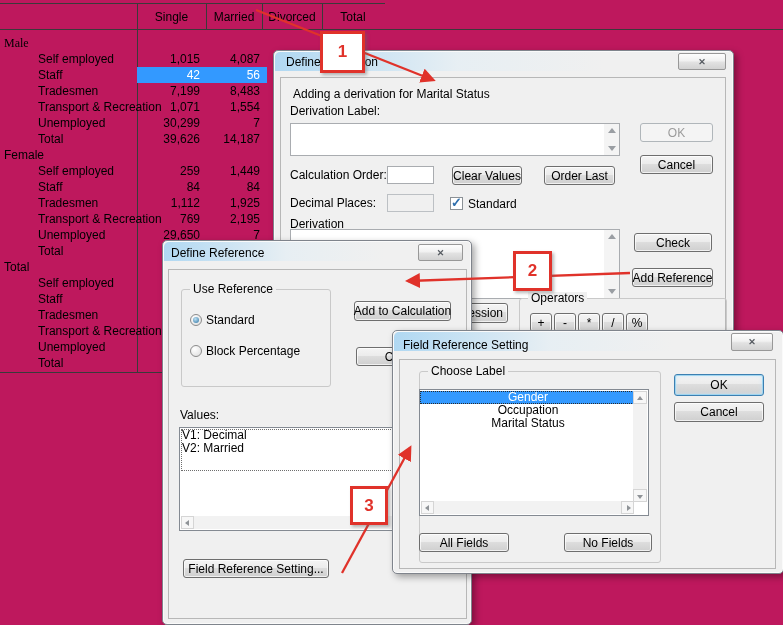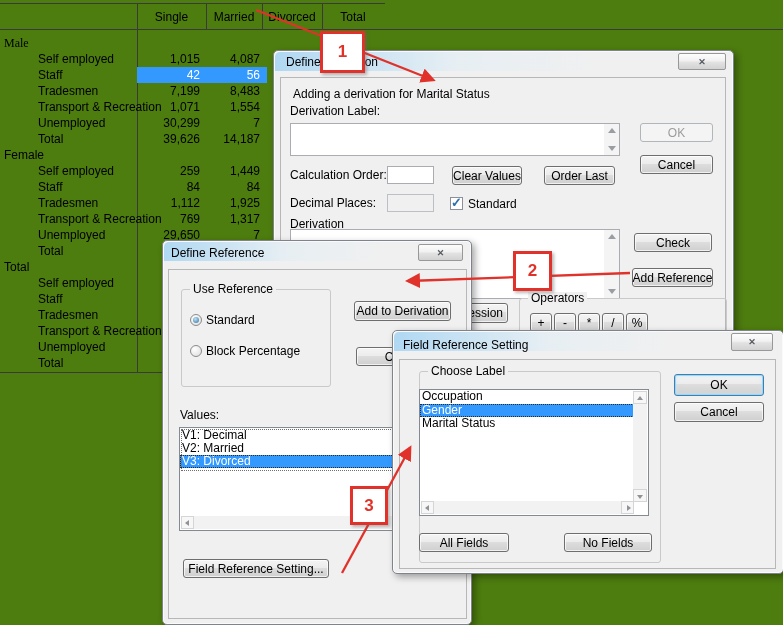--- a/index.html
+++ b/index.html
@@ -1,17 +1,17 @@
 <!DOCTYPE html>
 <html><head>
 <meta charset="utf-8">
 <style>
   html,body{margin:0;padding:0;}
   body{width:783px;height:625px;background:#fff;font-family:"Liberation Sans",sans-serif;font-size:12px;color:#000;overflow:hidden;}
-  #app{position:relative;width:783px;height:625px;background:#4d7c0f;overflow:hidden;}
+  #app{position:relative;width:783px;height:625px;background:#be185d;overflow:hidden;}
   .abs{position:absolute;}
   
   .tline{position:absolute;background:#3a3a3a;}
   .thead-label{position:absolute;top:9px;height:16px;line-height:16px;text-align:center;}
   .trow{position:absolute;left:0;width:440px;height:16px;line-height:16px;}
   .tlabel{position:absolute;top:0;white-space:nowrap;}
   .tval{position:absolute;top:0;text-align:right;white-space:nowrap;}
   .tval.v1{left:137px;width:63px;}
   .tval.v2{left:200px;width:60px;}
   .hl{position:absolute;left:137px;width:130px;top:0;height:16px;background:#3399ff;}
@@ -56,21 +56,21 @@
          background:radial-gradient(circle at 35% 30%,#ffffff,#dcdcdc);box-sizing:border-box;}
   .radio .dot{position:absolute;left:2px;top:2px;width:6px;height:6px;border-radius:50%;
          background:radial-gradient(circle at 40% 35%,#bfe2f5,#2a71a0);}
   .checkbox{position:absolute;width:13px;height:13px;background:#fff;border:1px solid #8b9196;box-sizing:border-box;}
   .checkbox .chk{position:absolute;left:0;top:-3px;color:#2f6fad;font-size:13px;font-weight:bold;}
   
   .callout{position:absolute;background:#fff;border:3px solid #e0322a;box-sizing:border-box;
            display:flex;align-items:center;justify-content:center;color:#e0322a;font-weight:bold;font-size:17px;
            box-shadow:2px 2px 3px rgba(100,100,100,.45);z-index:60;}
   #ann-svg{position:absolute;left:0;top:0;z-index:55;pointer-events:none;}
-  .z-table{z-index:1;} .z-dd{z-index:10;} .z-dr{z-index:20;} .z-frs{z-index:30;}
+  .z-table{z-index:1;} .z-dd{z-index:10;} .z-dr{z-index:20;} .z-frs{z-index:30;text-align:center;}
 </style>
 </head>
 <body>
 
 <div id="app">
 
   <div class="abs z-table" style="left:0;top:0;width:783px;height:400px;">
     <div class="tline" style="left:0;top:3px;width:385px;height:1px;"></div>
     <div class="tline" style="left:0;top:29px;width:783px;height:1px;"></div>
     <div class="tline" style="left:137px;top:3px;width:1px;height:369px;"></div>
@@ -133,21 +133,21 @@
           <span class="tval v2">84</span>
         </div>
         <div class="trow" style="top: 195px;">
           <span class="tlabel" style="left: 38px;">Tradesmen</span>
           <span class="tval v1">1,112</span>
           <span class="tval v2">1,925</span>
         </div>
         <div class="trow" style="top: 211px;">
           <span class="tlabel" style="left: 38px;">Transport &amp; Recreation</span>
           <span class="tval v1">769</span>
-          <span class="tval v2">1,317</span>
+          <span class="tval v2">2,195</span>
         </div>
         <div class="trow" style="top: 227px;">
           <span class="tlabel" style="left: 38px;">Unemployed</span>
           <span class="tval v1">29,650</span>
           <span class="tval v2">7</span>
         </div>
         <div class="trow" style="top: 243px;">
           <span class="tlabel" style="left: 38px;">Total</span>
           <span class="tval v1"></span>
           <span class="tval v2"></span>
@@ -248,29 +248,28 @@
     <div class="groupbox" style="left:18px;top:48px;width:148px;height:96px;">
       <div class="gb-label">Use Reference</div>
     </div>
     <div class="radio" style="left:27px;top:73px;">
         <span class="dot"></span>
       </div>
     <div class="lbl" style="left:43px;top:72px;">Standard</div>
     <div class="radio" style="left:27px;top:104px;"></div>
     <div class="lbl" style="left:43px;top:103px;">Block Percentage</div>
 
-    <div class="btn" style="left:191px;top:60px;width:97px;height:20px;">Add to Derivation</div>
+    <div class="btn" style="left:191px;top:60px;width:97px;height:20px;">Add to Calculation</div>
     <div class="btn" style="left:193px;top:106px;width:95px;height:19px;">Cancel</div>
 
     <div class="lbl" style="left:17px;top:167px;text-align:right;">Values:</div>
     <div class="listbox" style="left:16px;top:186px;width:274px;height:104px;">
       <div>
           <div class="li" style="margin-top: 1px;">V1: Decimal</div>
           <div class="li" style="margin-top: 0px;">V2: Married</div>
-          <div class="li sel" style="margin-top: 0px;">V3: Divorced</div>
         </div>
       <div class="focus-rect" style="left:1px;top:1px;right:1px;height:40px;"></div>
       <div class="sbar" style="left:1px;right:1px;bottom:1px;height:13px;">
         <div class="sbtn" style="left:0;top:0;">
             <span class="tri-l"></span>
           </div>
       </div>
     </div>
 
     <div class="btn" style="left:20px;top:318px;width:146px;height:19px;">Field Reference Setting...</div>
@@ -280,22 +279,22 @@
     <div class="dlg-title" style="left:10px;top:7px;">Field Reference Setting</div>
     <div class="close-btn" style="left:338px;top:2px;width:40px;height:16px;">✕</div>
     <div class="panel" style="left:6px;top:28px;width:375px;height:208px;"></div>
 
     <div class="groupbox" style="left:26px;top:40px;width:240px;height:190px;">
       <div class="gb-label">Choose Label</div>
     </div>
 
     <div class="listbox" style="left:26px;top:58px;width:230px;height:127px;">
       <div>
+          <div class="li sel" style="margin-top: 1px; width: 212px;">Gender</div>
           <div class="li" style="margin-top: 0px; width: 212px;">Occupation</div>
-          <div class="li sel" style="margin-top: 1px; width: 212px;">Gender</div>
           <div class="li" style="margin-top: 0px; width: 212px;">Marital Status</div>
         </div>
       <div class="sbar" style="right:1px;top:1px;width:14px;height:111px;">
         <div class="sbtn" style="left:0;top:0;width:14px;">
             <span class="tri-u"></span>
           </div>
         <div class="sbtn" style="left:0;bottom:0;width:14px;">
             <span class="tri-d"></span>
           </div>
       </div>

